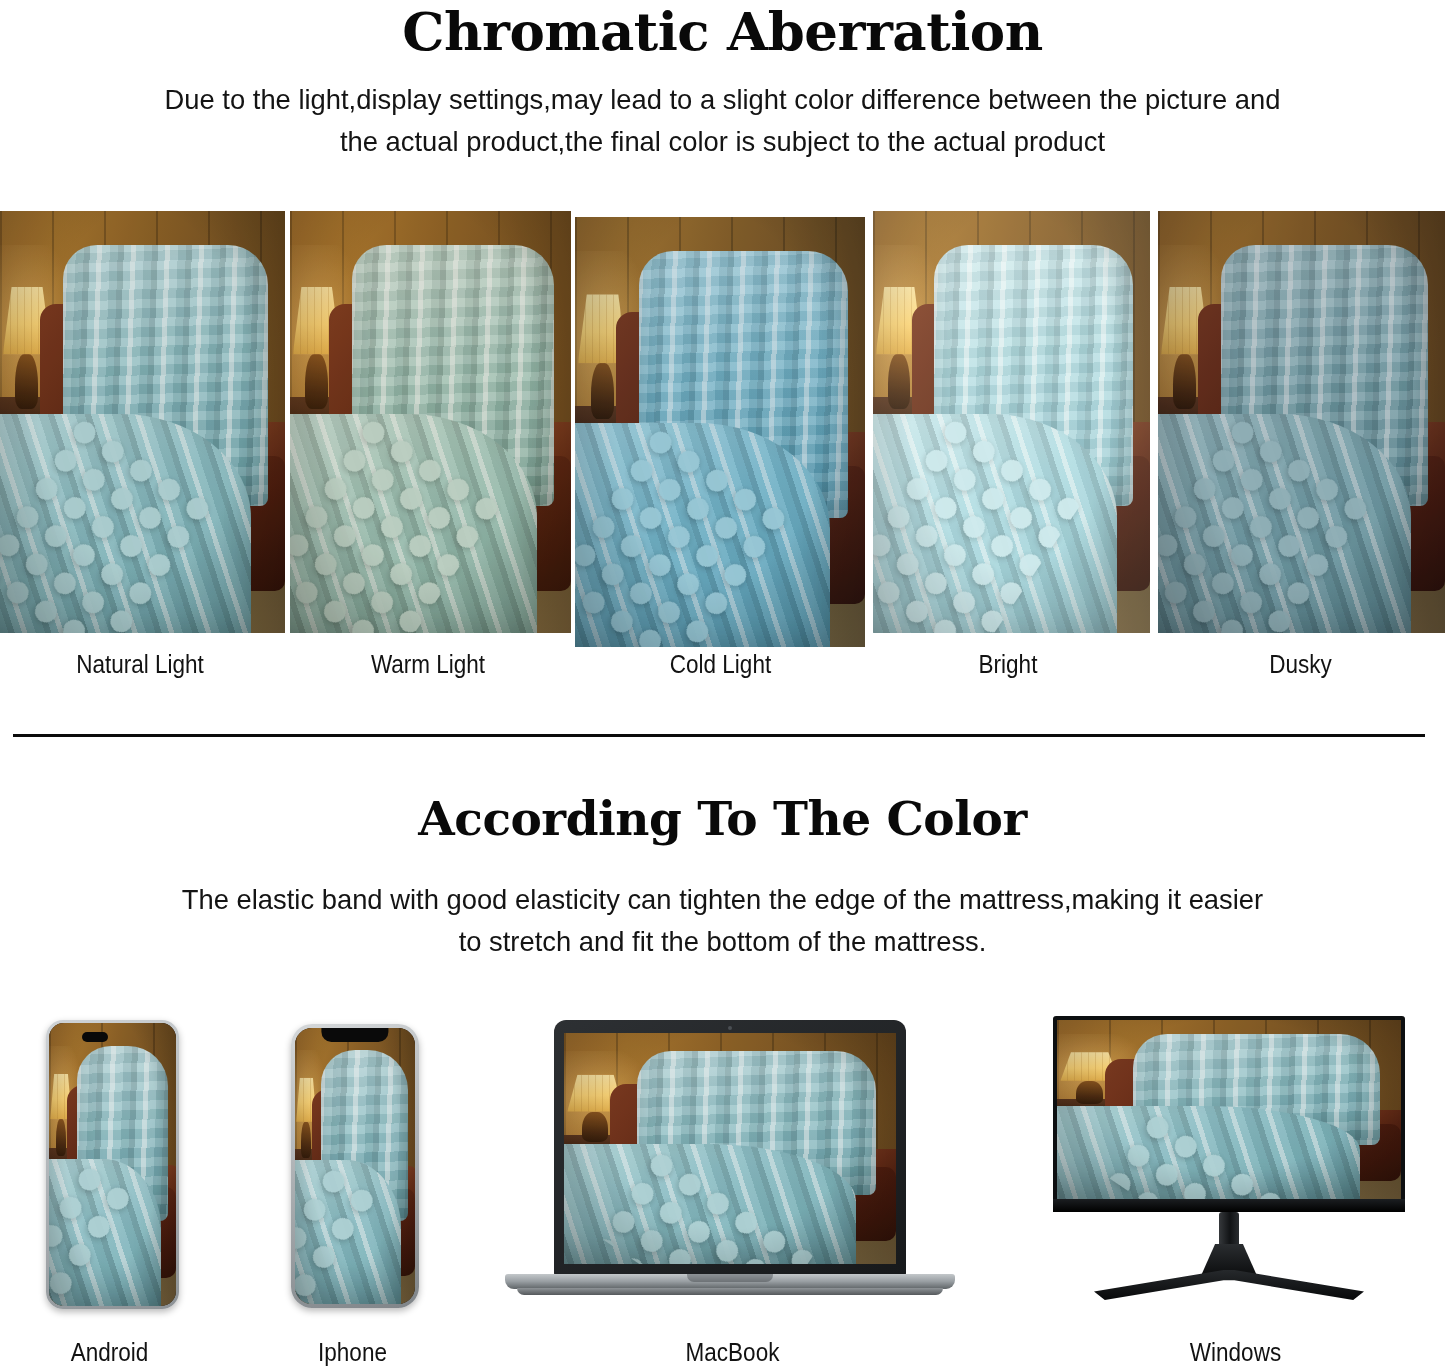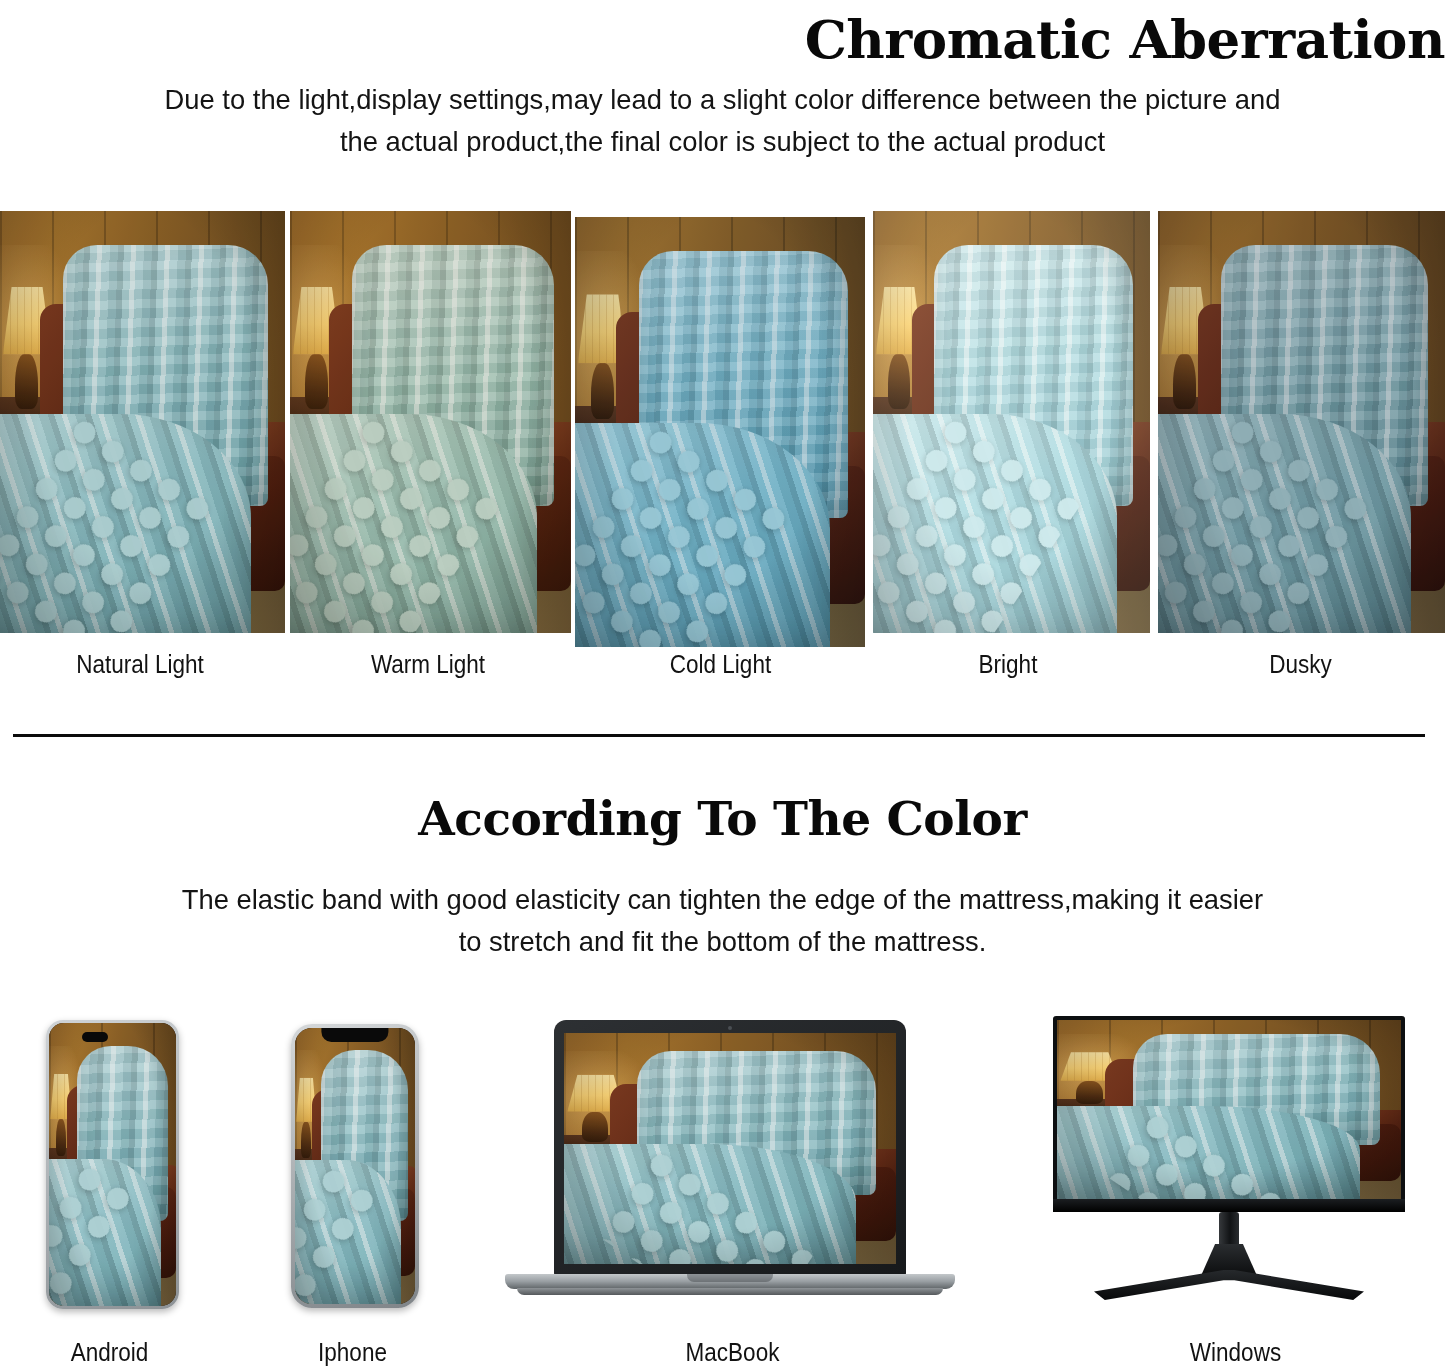--- a/index.html
+++ b/index.html
@@ -10,21 +10,21 @@
   }
 
   
   .headline{
     text-align:center;
     font-family:"DejaVu Serif", serif;
     font-weight:bold;
     color:#090909;
     letter-spacing:-0.5px;
   }
-  #h1{font-size:53px;line-height:58px;padding-top:10px;text-align:right;}
+  #h1{font-size:53px;line-height:58px;padding-top:2px;}
   #h2{font-size:47px;line-height:52px;}
 
   .subtext{
     text-align:center;
     font-family:"Liberation Sans", sans-serif;
     font-size:28.5px;
     line-height:42px;
     color:#141414;
     font-stretch:condensed;
     transform:scaleX(0.96);

